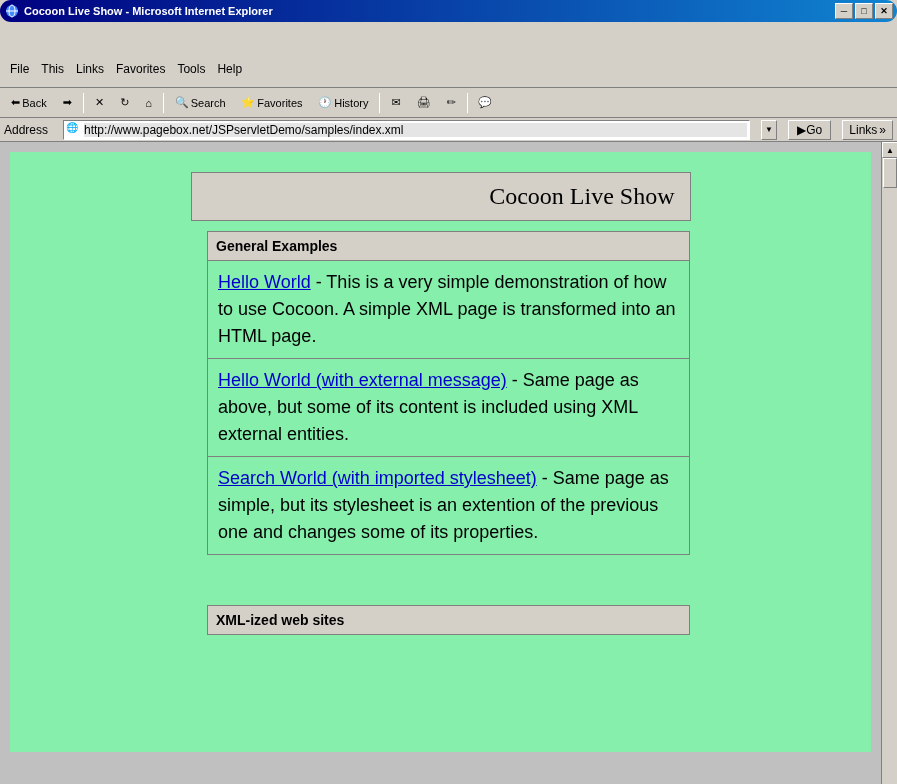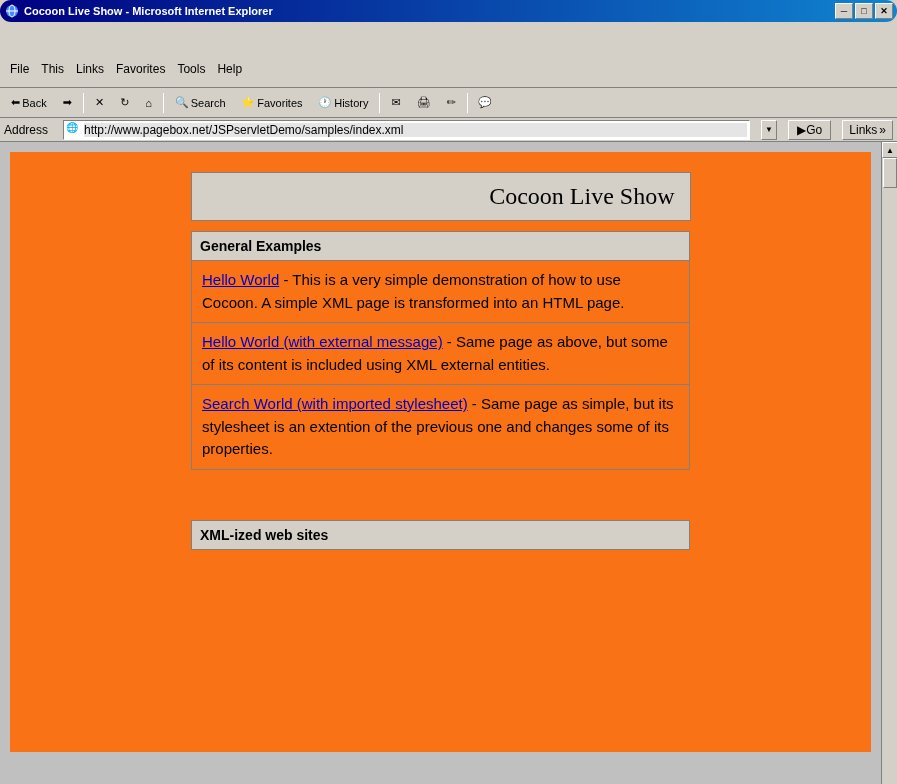--- a/index.html
+++ b/index.html
@@ -269,21 +269,21 @@
     .status-main {
       flex: 1;
     }
 
     .status-zone {
       min-width: 100px;
     }
 
     
     .main-content-wrapper {
-      background: #f97316;
+      background: #86efac;
       margin: 0;
       padding: 20px;
       min-height: 600px;
     }
 
     .page-table {
       width: 500px;
       margin: 0 auto;
       border-collapse: collapse;
     }
@@ -292,20 +292,21 @@
       background: #d4d0c8;
       text-align: right;
       padding: 10px 15px;
       font-size: 24px;
       font-family: Times New Roman, serif;
       border: 1px solid #808080;
     }
 
     .section-container {
       padding: 10px 0;
+      margin-left: 16px;
     }
 
     .section-table {
       width: 100%;
       border-collapse: collapse;
       margin-bottom: 15px;
     }
 
     .section-header {
       background: #d4d0c8;
@@ -314,21 +315,21 @@
       font-weight: bold;
       border: 1px solid #808080;
     }
 
     .section-row {
       border: 1px solid #808080;
     }
 
     .section-cell {
       padding: 8px 10px;
-      font-size: 15px;
+      font-size: 18px;
       line-height: 1.5;
       vertical-align: top;
       border-bottom: 1px solid #808080;
     }
 
     .section-cell a {
       color: #0000cc;
       text-decoration: underline;
       cursor: pointer;
     }

